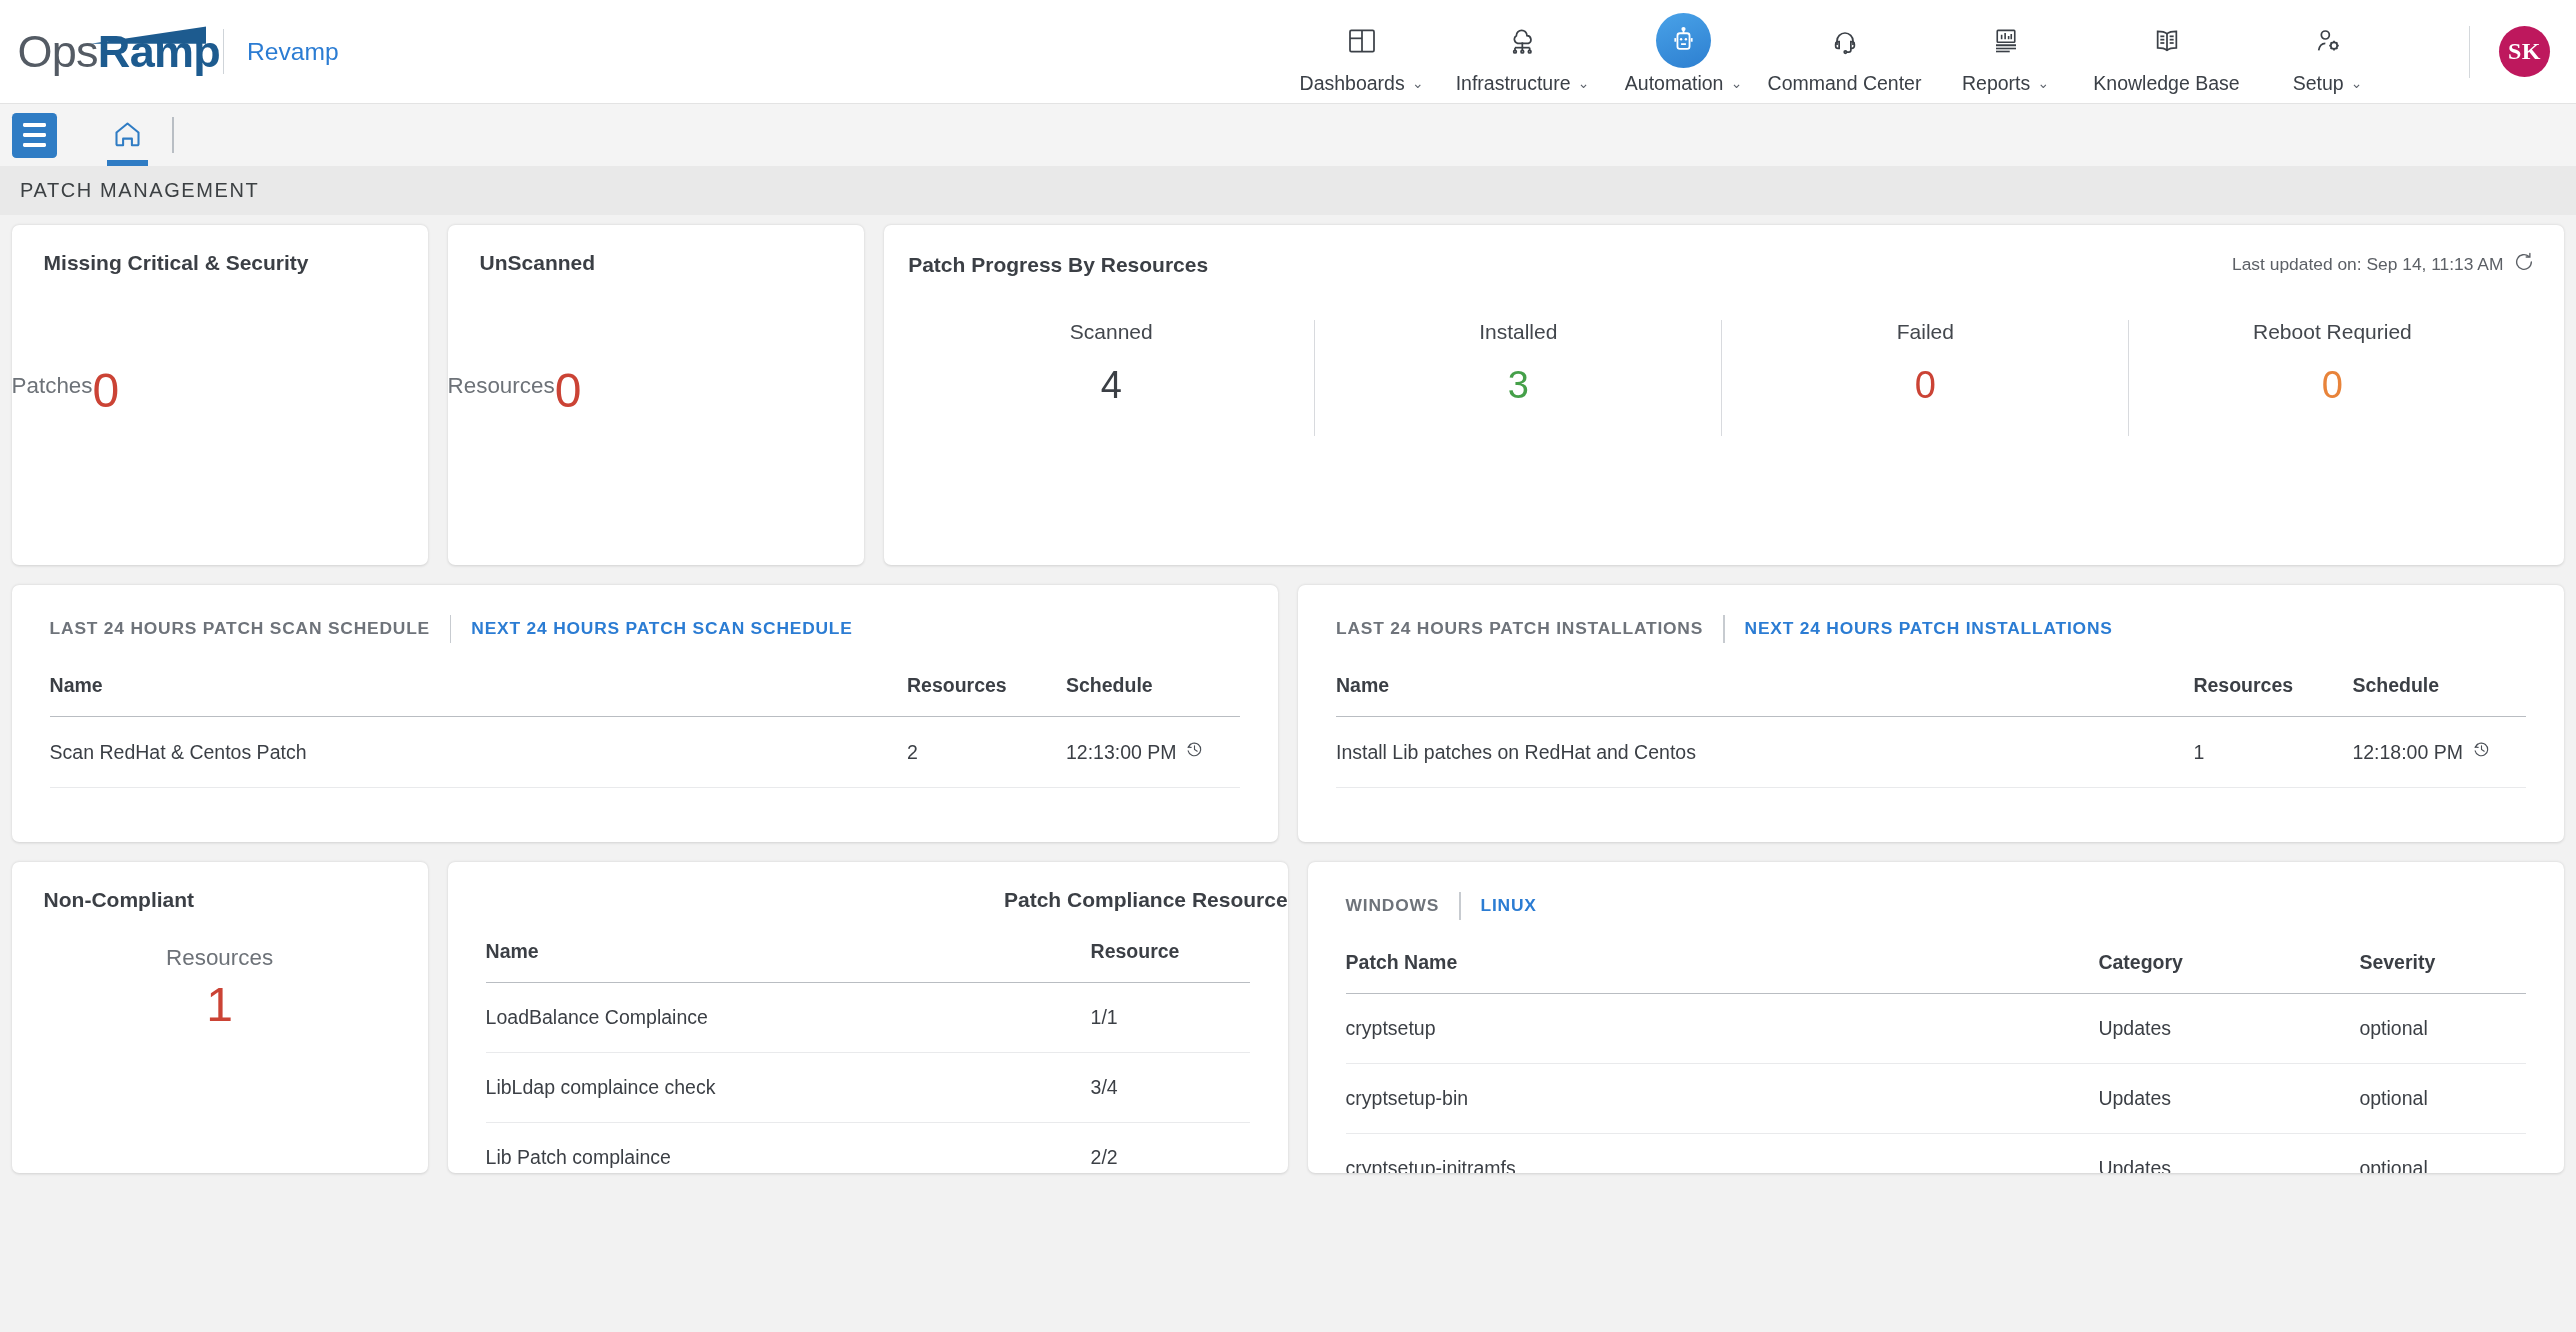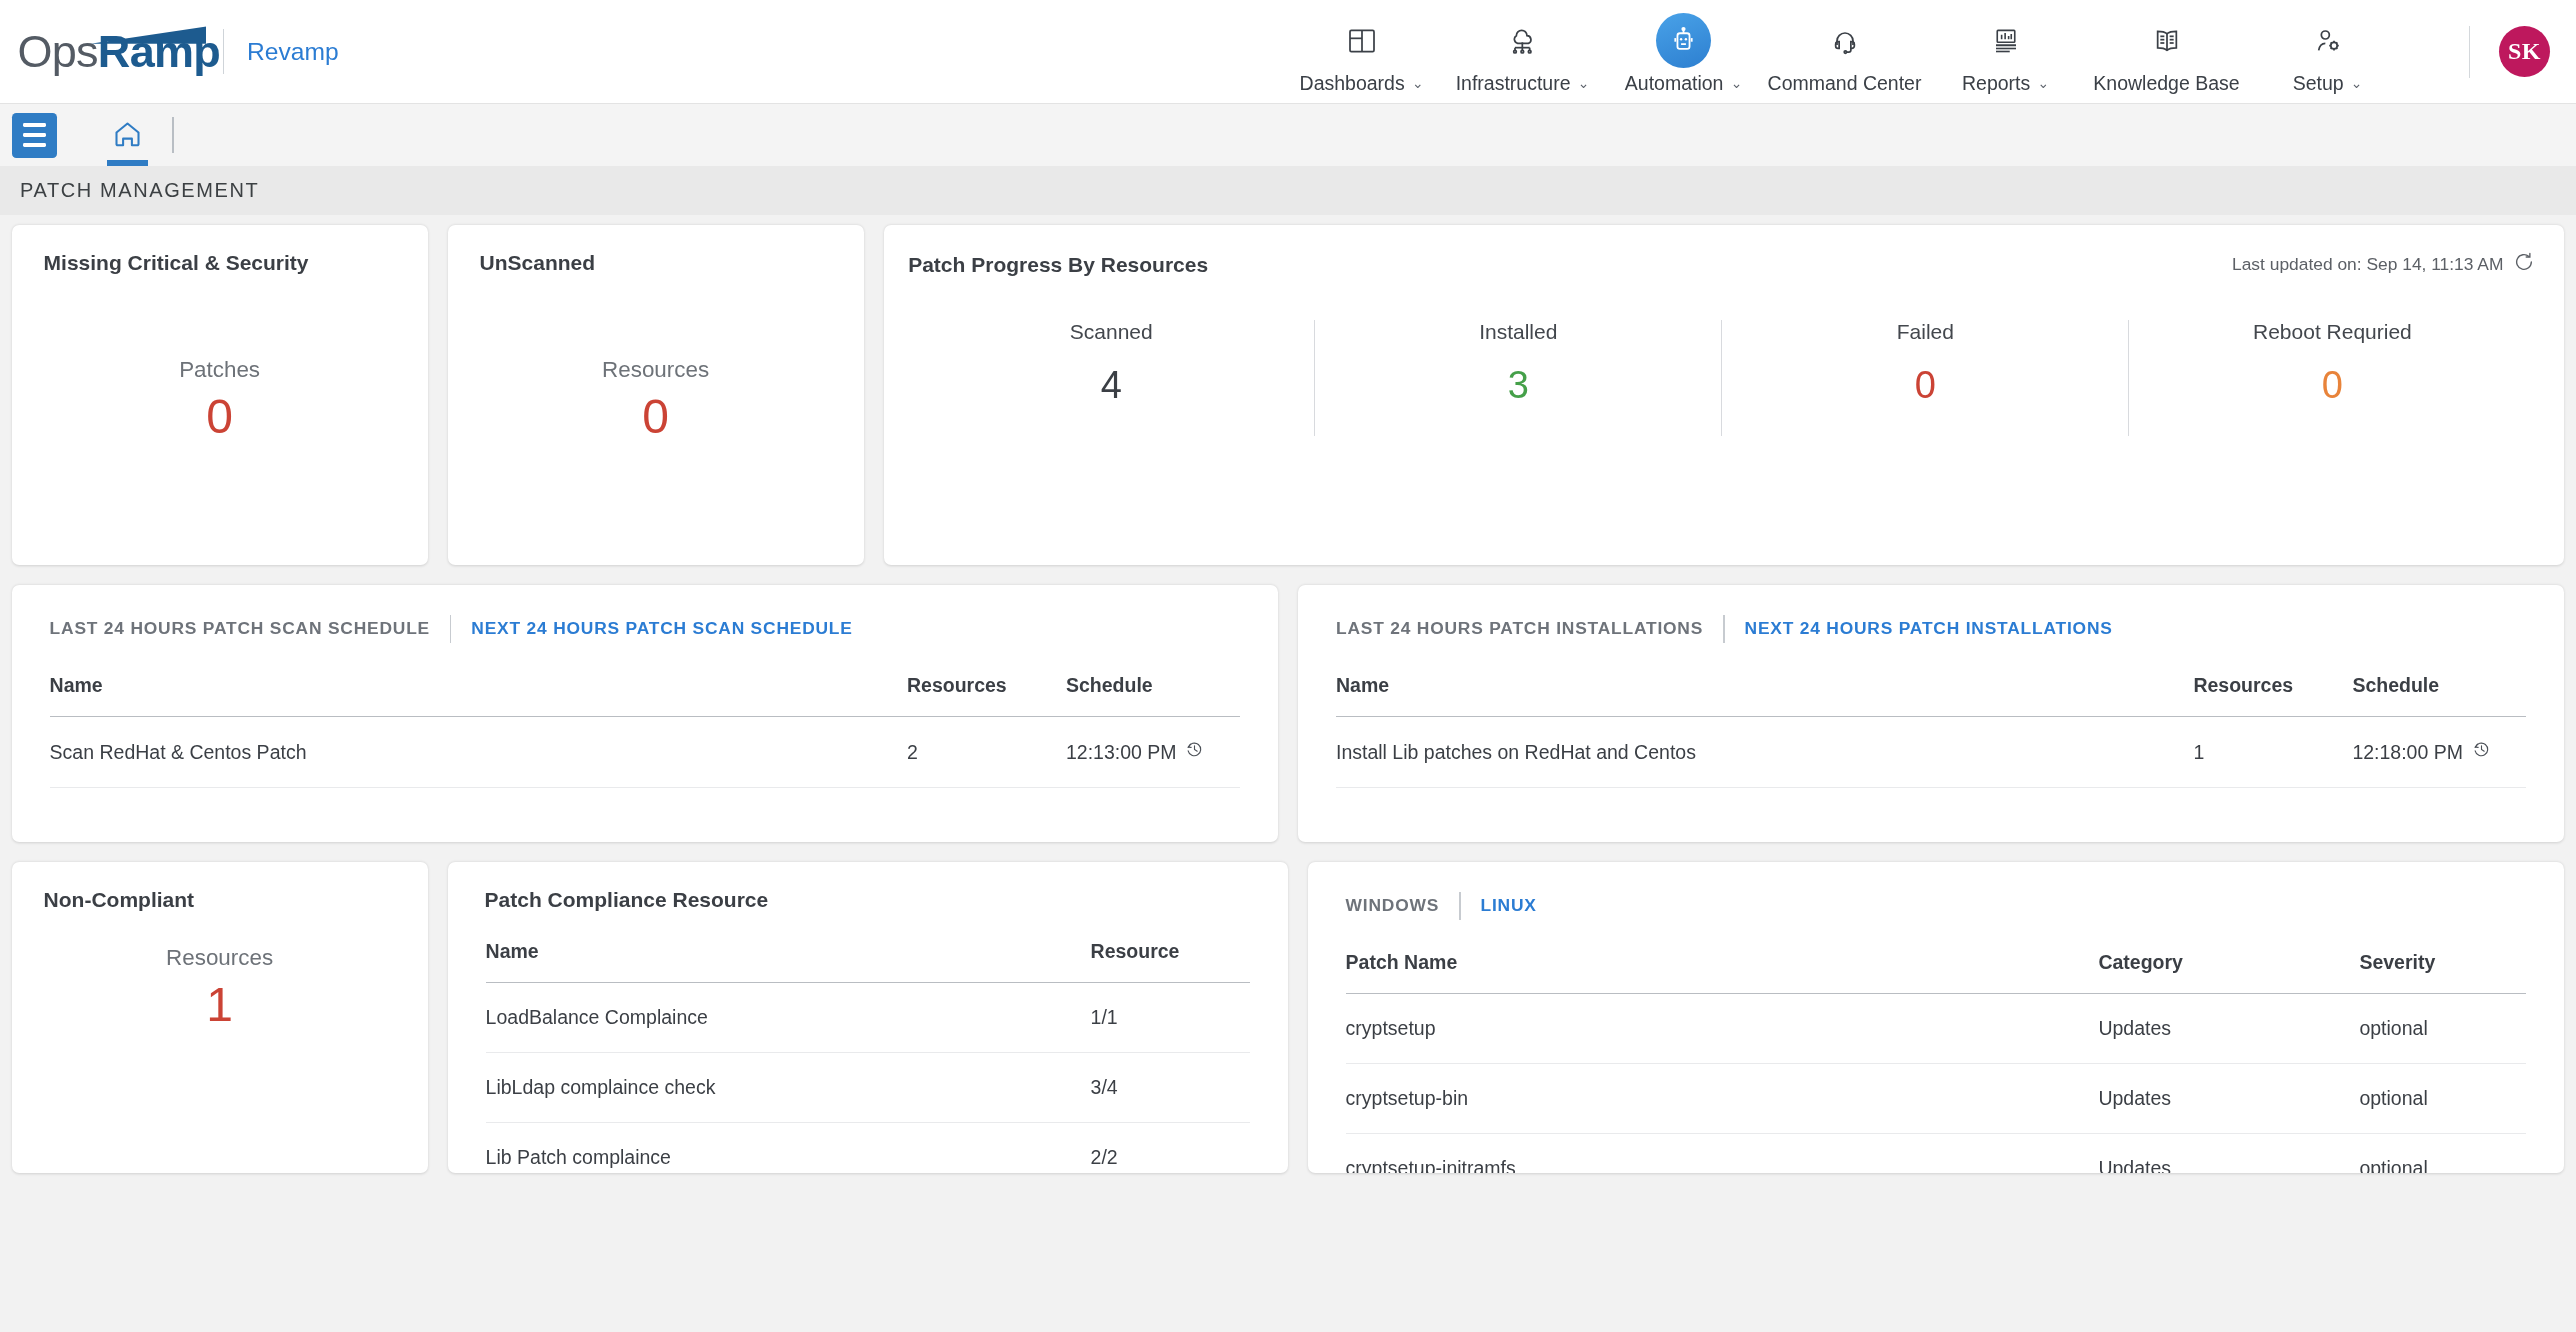--- a/index.html
+++ b/index.html
@@ -114,21 +114,21 @@
   }
   .card-title {
     font-size: 21px; font-weight: 700; color: #3b3f45;
   }
 
   
   .row1 { height: 340px; }
   .kpi-card { width: 416px; padding: 26px 0 0 32px; position: relative; }
   .kpi-center {
     position: absolute; left: 0; right: 0; top: 132px;
-    display: flex; flex-direction: column; align-items: center;
+    display: flex; align-items: center;
   }
   .kpi-label { font-size: 22.4px; color: #6d7278; }
   .kpi-value { font-size: 48px; margin-top: 10px; line-height: 1; }
 
   .progress-card { flex: 1; padding: 26px 29px 0 24.6px; }
   .progress-head { display: flex; align-items: center; justify-content: space-between; }
   .updated {
     font-size: 17.4px; color: #5c6066;
     display: flex; align-items: center; gap: 10px;
   }
@@ -172,21 +172,21 @@
   .sched-cell { display: flex; align-items: center; gap: 8.7px; white-space: nowrap; }
 
   
   .row3 { margin-top: 20px; height: 311px; }
   .nc-card { width: 416px; padding: 26px 0 0 32px; position: relative; overflow: hidden; }
   .nc-center {
     position: absolute; left: 0; right: 0; top: 83px;
     display: flex; flex-direction: column; align-items: center;
   }
   .pcr-card { width: 840px; padding: 26px 0 0 0; overflow: hidden; }
-  .pcr-head { padding-left: 37px; }
+  .pcr-head { padding-left: 37px; text-align: right; }
   .pcr-wrap { padding: 0 38px; margin-top: 22px; }
   .win-card { flex: 1; padding: 30px 0 0 0; overflow: hidden; }
 
   .clock-ico { flex: 0 0 auto; }
 </style>
 </head>
 <body>
 
 <div class="topnav">
   <div class="brand">

